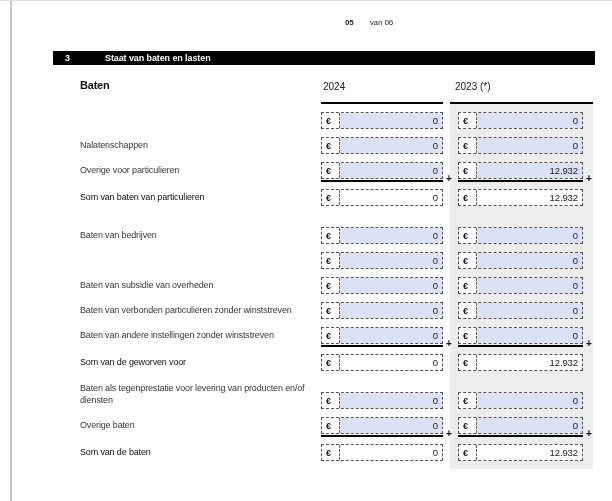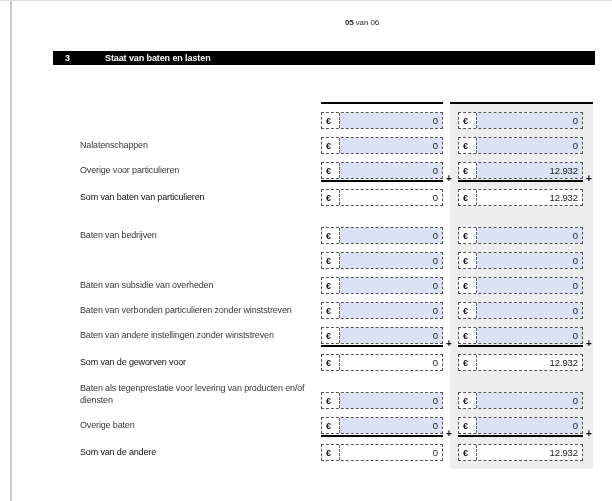--- a/index.html
+++ b/index.html
@@ -10,21 +10,21 @@
     overflow:hidden; border-top:1px solid #dcdcdc;
   }
   .left-rule {
     position:absolute; left:10px; top:0; height:501px; width:0;
     border-left:2px solid #c9c9c9;
   }
   .page-indicator {
     position:absolute; left:345px; top:17px; font-size:8px; color:#2a2a2a;
     letter-spacing:-0.1px; white-space:nowrap;
   }
-  .pi-bold { font-weight:700; margin-right:2px; }
+  .pi-bold { font-weight:700; margin-right:16px; }
   .section-bar {
     position:absolute; left:53px; top:50px; width:542px; height:14px;
     display:flex; background:#fff;
   }
   .sec-num {
     width:45px; background:var(--bar-black,#000); color:#fff; font-weight:700;
     font-size:9px; display:flex; align-items:center; padding-left:12px;
   }
   .sec-title {
     flex:1; margin-left:0; background:var(--bar-black,#000); color:#fff;
@@ -79,20 +79,25 @@
 
   <div class="page-indicator">
     <span class="pi-bold">05</span><span>van 06</span>
   </div>
 
   <div class="section-bar">
     <div class="sec-num">3</div>
     <div class="sec-title">Staat van baten en lasten</div>
   </div>
 
+  <div class="col-headers">
+    <span class="h-baten">Baten</span>
+    <span class="h-2024">2024</span>
+    <span class="h-2023">2023 (*)</span>
+  </div>
 
   <div class="gray-panel"></div>
   <div class="topline t2024"></div>
   <div class="topline t2023"></div>
 
   <div class="rows" id="rows">
       <div class="group">
         <div class="row">
           <div class="field f2024 blue">
             <span class="euro">€</span>
@@ -233,21 +238,21 @@
           <div class="field f2023 blue">
             <span class="euro">€</span>
             <span class="val">0</span>
           </div>
           <span class="plus p2024">+</span>
           <span class="plus p2023">+</span>
           <div class="addline l2024"></div>
           <div class="addline l2023"></div>
         </div>
         <div class="row sum">
-          <div class="labelcell"><span class="rowlabel">Som van de andere</span></div>
+          <div class="labelcell"><span class="rowlabel">Som van de baten</span></div>
           <div class="field f2024">
             <span class="euro">€</span>
             <span class="val">0</span>
           </div>
           <div class="field f2023">
             <span class="euro">€</span>
             <span class="val">12.932</span>
           </div>
         </div>
       </div>

